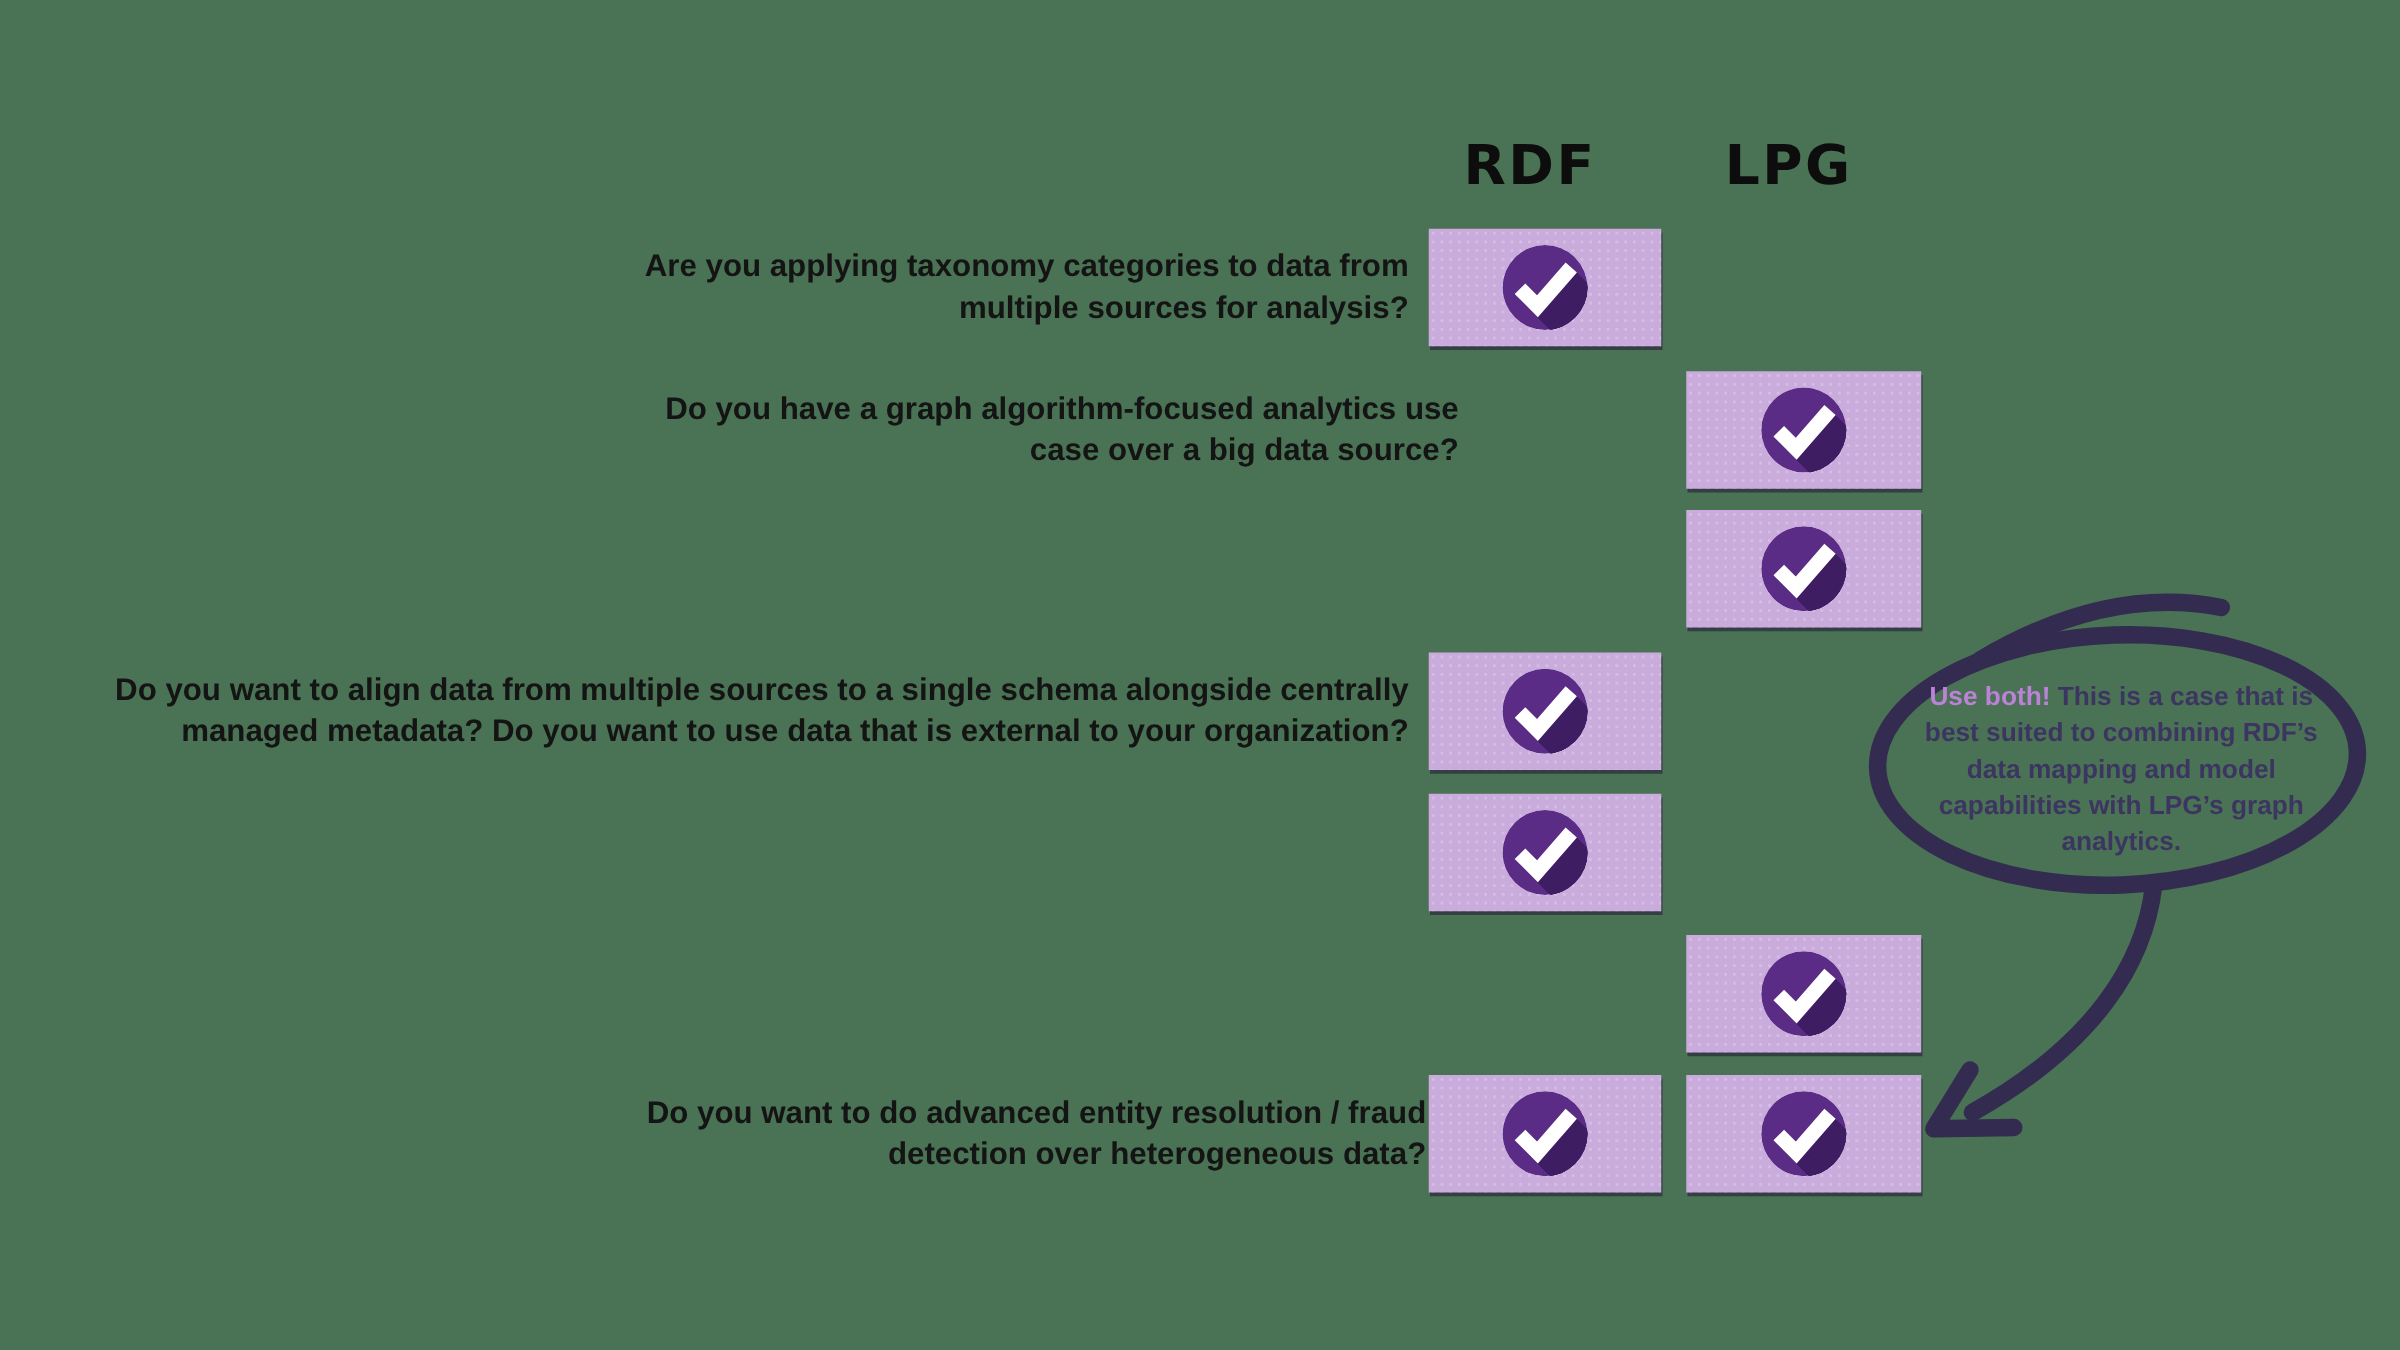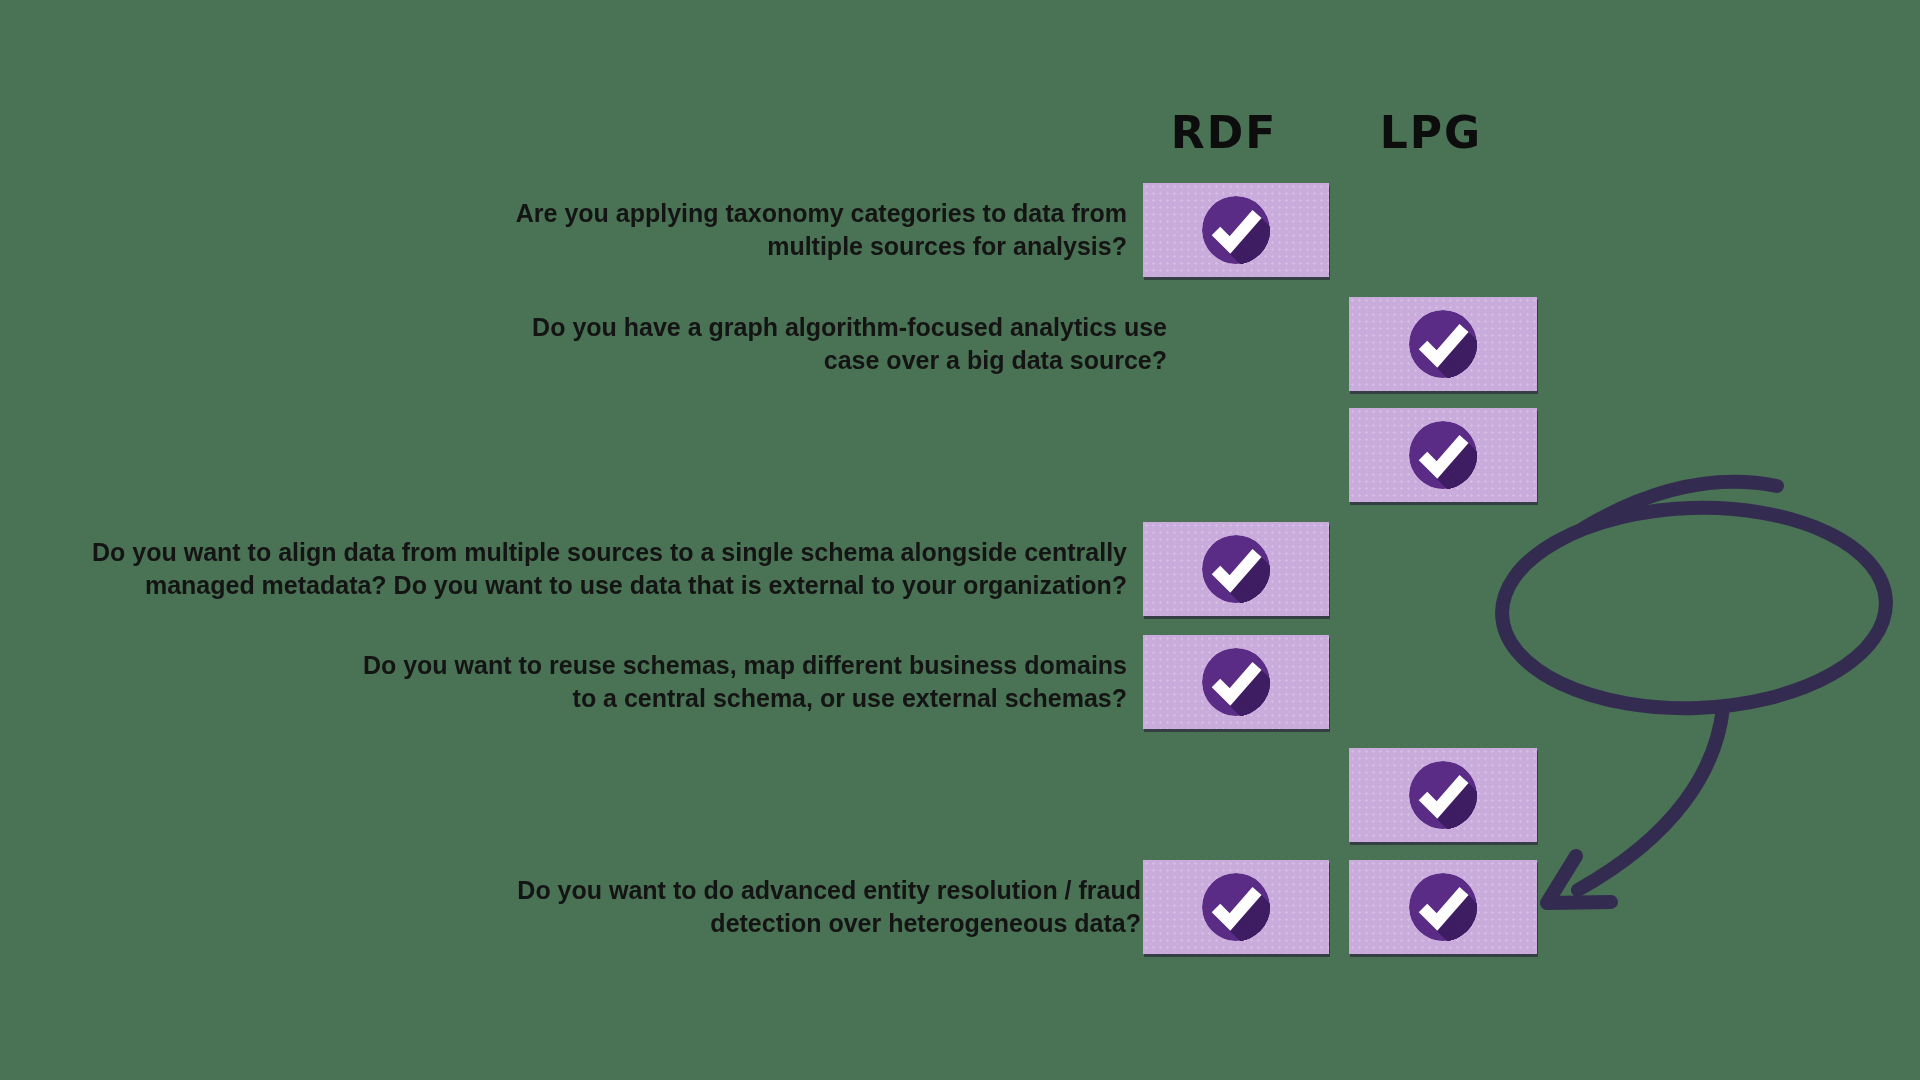--- a/index.html
+++ b/index.html
@@ -196,22 +196,20 @@
               <path d="M14 35 L28 49 L55 18" fill="none" stroke="#3f1d63" stroke-width="12" transform="translate(45 45)"></path>
               <path d="M14 35 L28 49 L55 18" fill="none" stroke="#3f1d63" stroke-width="12" transform="translate(48 48)"></path>
               <path d="M14 35 L28 49 L55 18" fill="none" stroke="#3f1d63" stroke-width="12" transform="translate(51 51)"></path>
               <path d="M14 35 L28 49 L55 18" fill="none" stroke="#3f1d63" stroke-width="12" transform="translate(54 54)"></path>
               <path d="M14 35 L28 49 L55 18" fill="none" stroke="#ffffff" stroke-width="12"></path>
             </g>
           </svg>
         </div>
       </div>
       <div class="row" style="top: 635px;">
-        <div class="question">Do you want to reuse schemas, map different business domains
-to a central schema, or use external schemas?</div>
         <div class="cell rdf">
           <svg viewBox="0 0 68 68" width="68" height="68">
             <defs>
               <clipPath id="clip5">
                 <circle cx="34" cy="34" r="34"></circle>
               </clipPath>
             </defs>
             <g clip-path="url(#clip5)">
               <circle cx="34" cy="34" r="34" fill="#5b2c86"></circle>
               <path d="M14 35 L28 49 L55 18" fill="none" stroke="#3f1d63" stroke-width="12" transform="translate(3 3)"></path>
@@ -338,14 +336,18 @@
       </div>
     </div>
 
   <svg id="annotation-svg" viewBox="0 0 440 520" aria-hidden="true">
     <ellipse cx="214" cy="168" rx="192" ry="100" stroke-width="14" transform="rotate(-2 214 168)"></ellipse>
     <path stroke-width="14" d="M 104 88 Q 205 28 297 46"></path>
     <path stroke-width="14" d="M 243 268 C 236 330 196 395 98 450"></path>
     <path stroke-width="14" d="M 96 416 L 67 463 L 131 462"></path>
   </svg>
 
+  <div class="bubble-text">
+    <span class="hl">Use both!</span>
+    <span>This is a case that is best suited to combining RDF’s data mapping and model capabilities with LPG’s graph analytics.</span>
+  </div>
 
 </div>
 
 </body></html>

